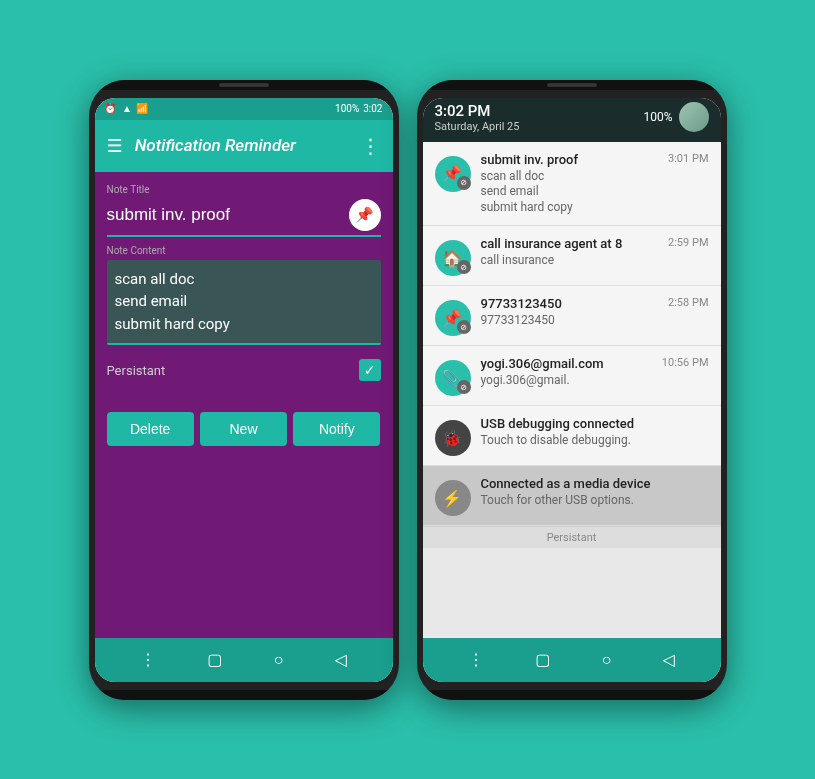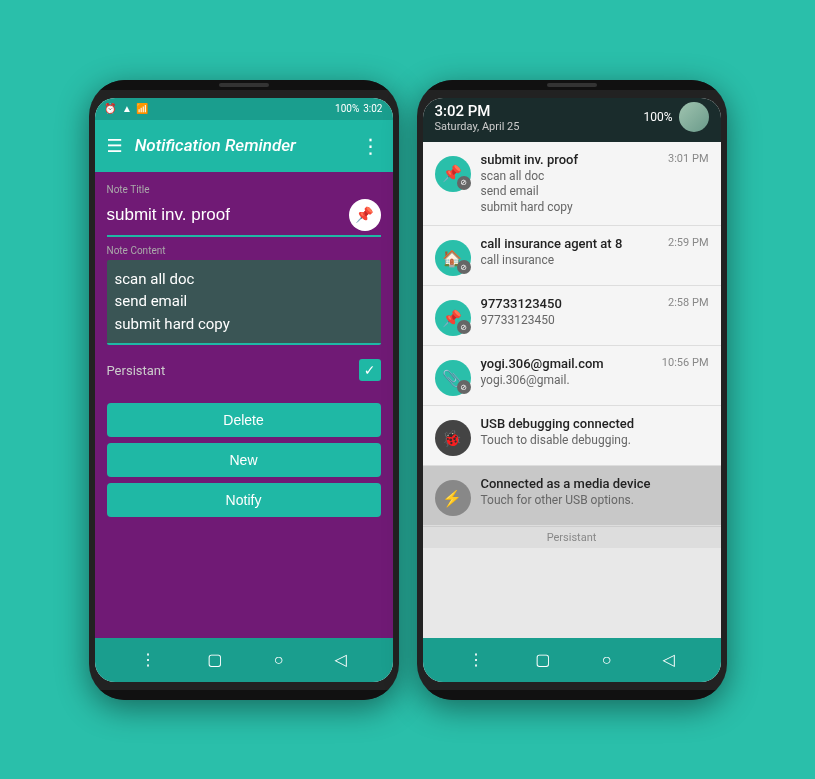--- a/index.html
+++ b/index.html
@@ -182,22 +182,21 @@
       justify-content: center;
       cursor: pointer;
     }
     .checkbox-check {
       color: #fff;
       font-size: 14px;
     }
     .action-buttons {
       display: flex;
       gap: 6px;
-      margin-top: 8px;
-      flex-direction: column;
+      margin-top: 17px;
     }
     .action-btn {
       flex: 1;
       padding: 9px 0;
       border: none;
       border-radius: 4px;
       font-size: 14px;
       font-weight: 500;
       cursor: pointer;
       text-align: center;

